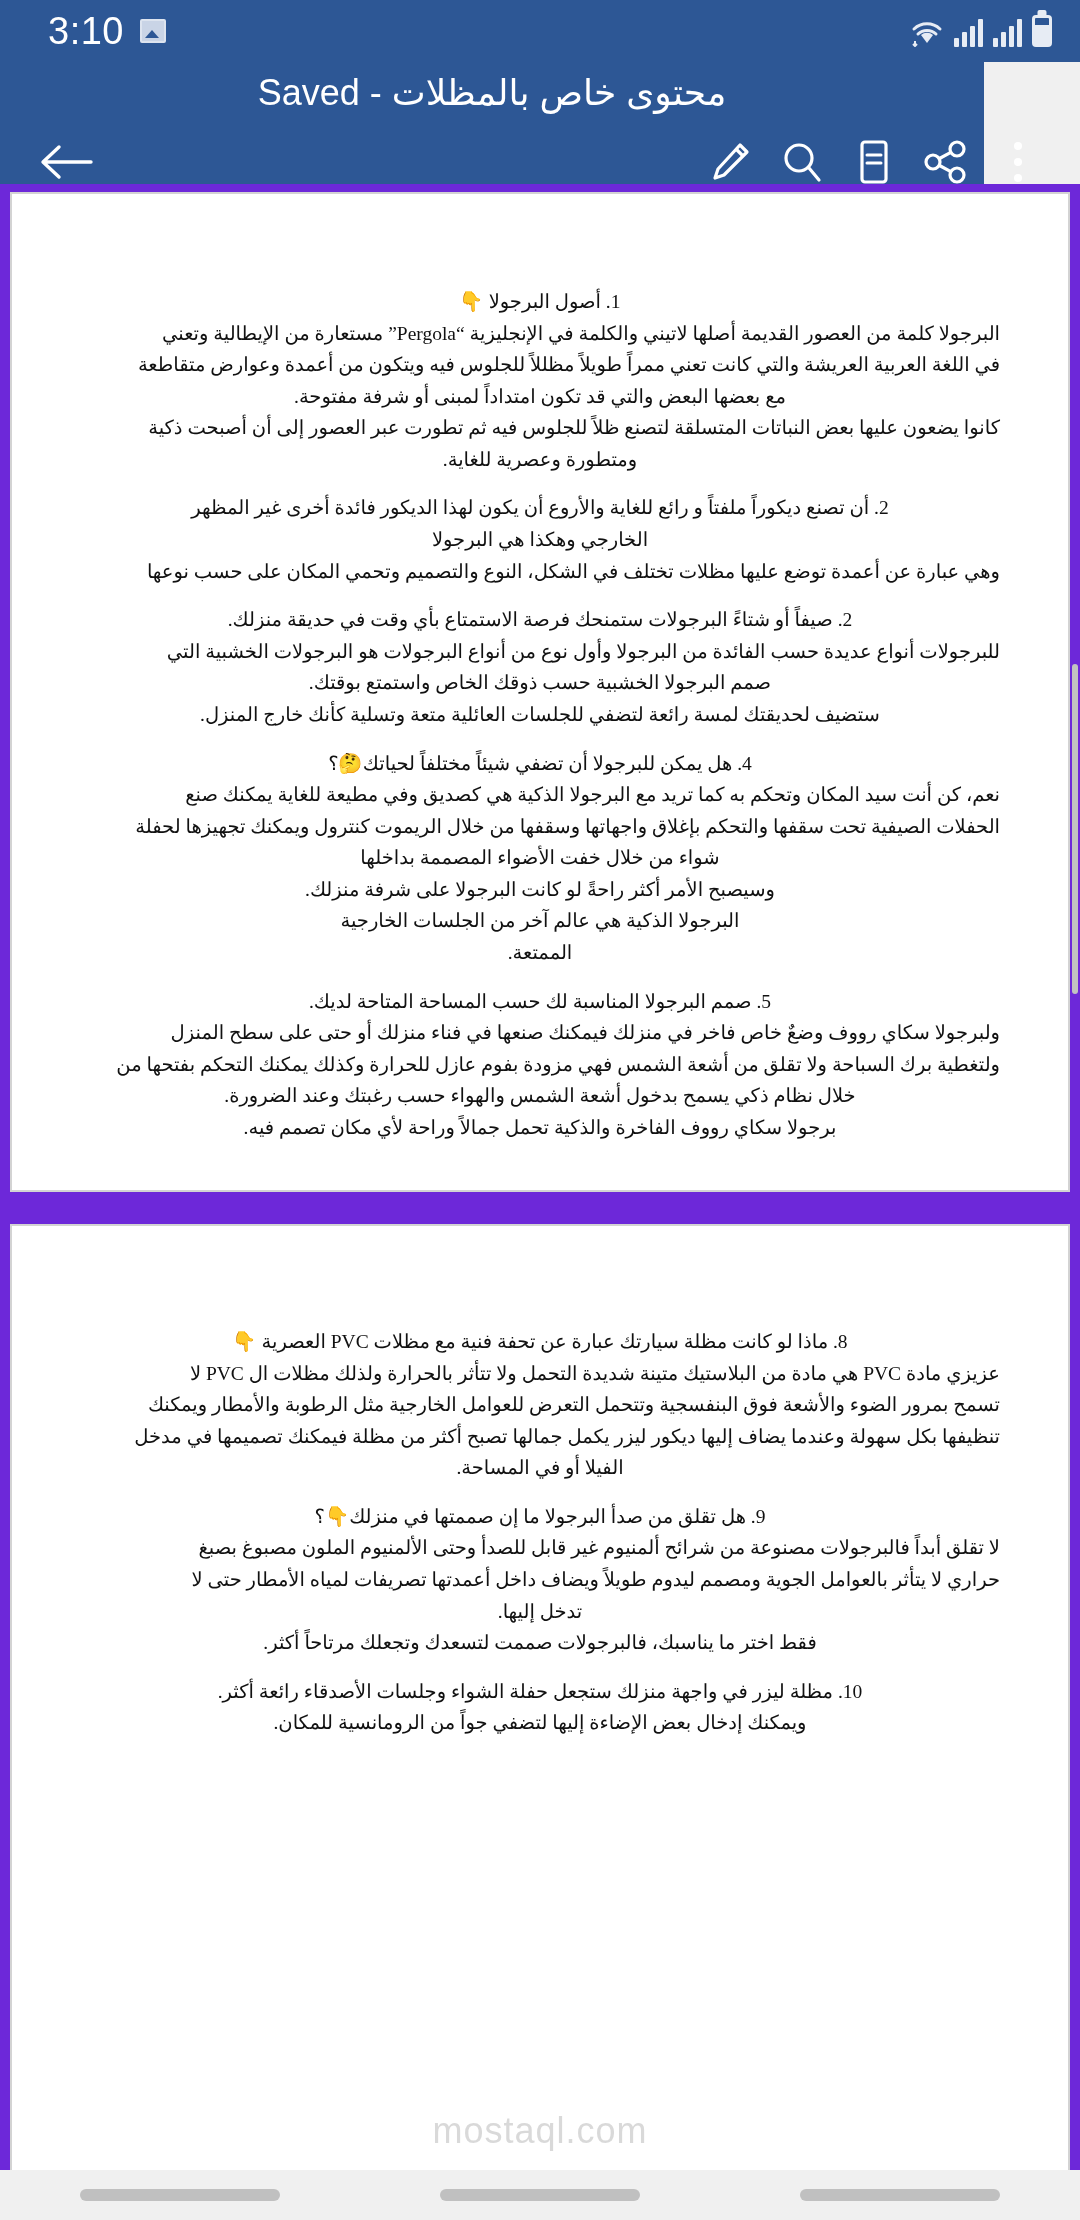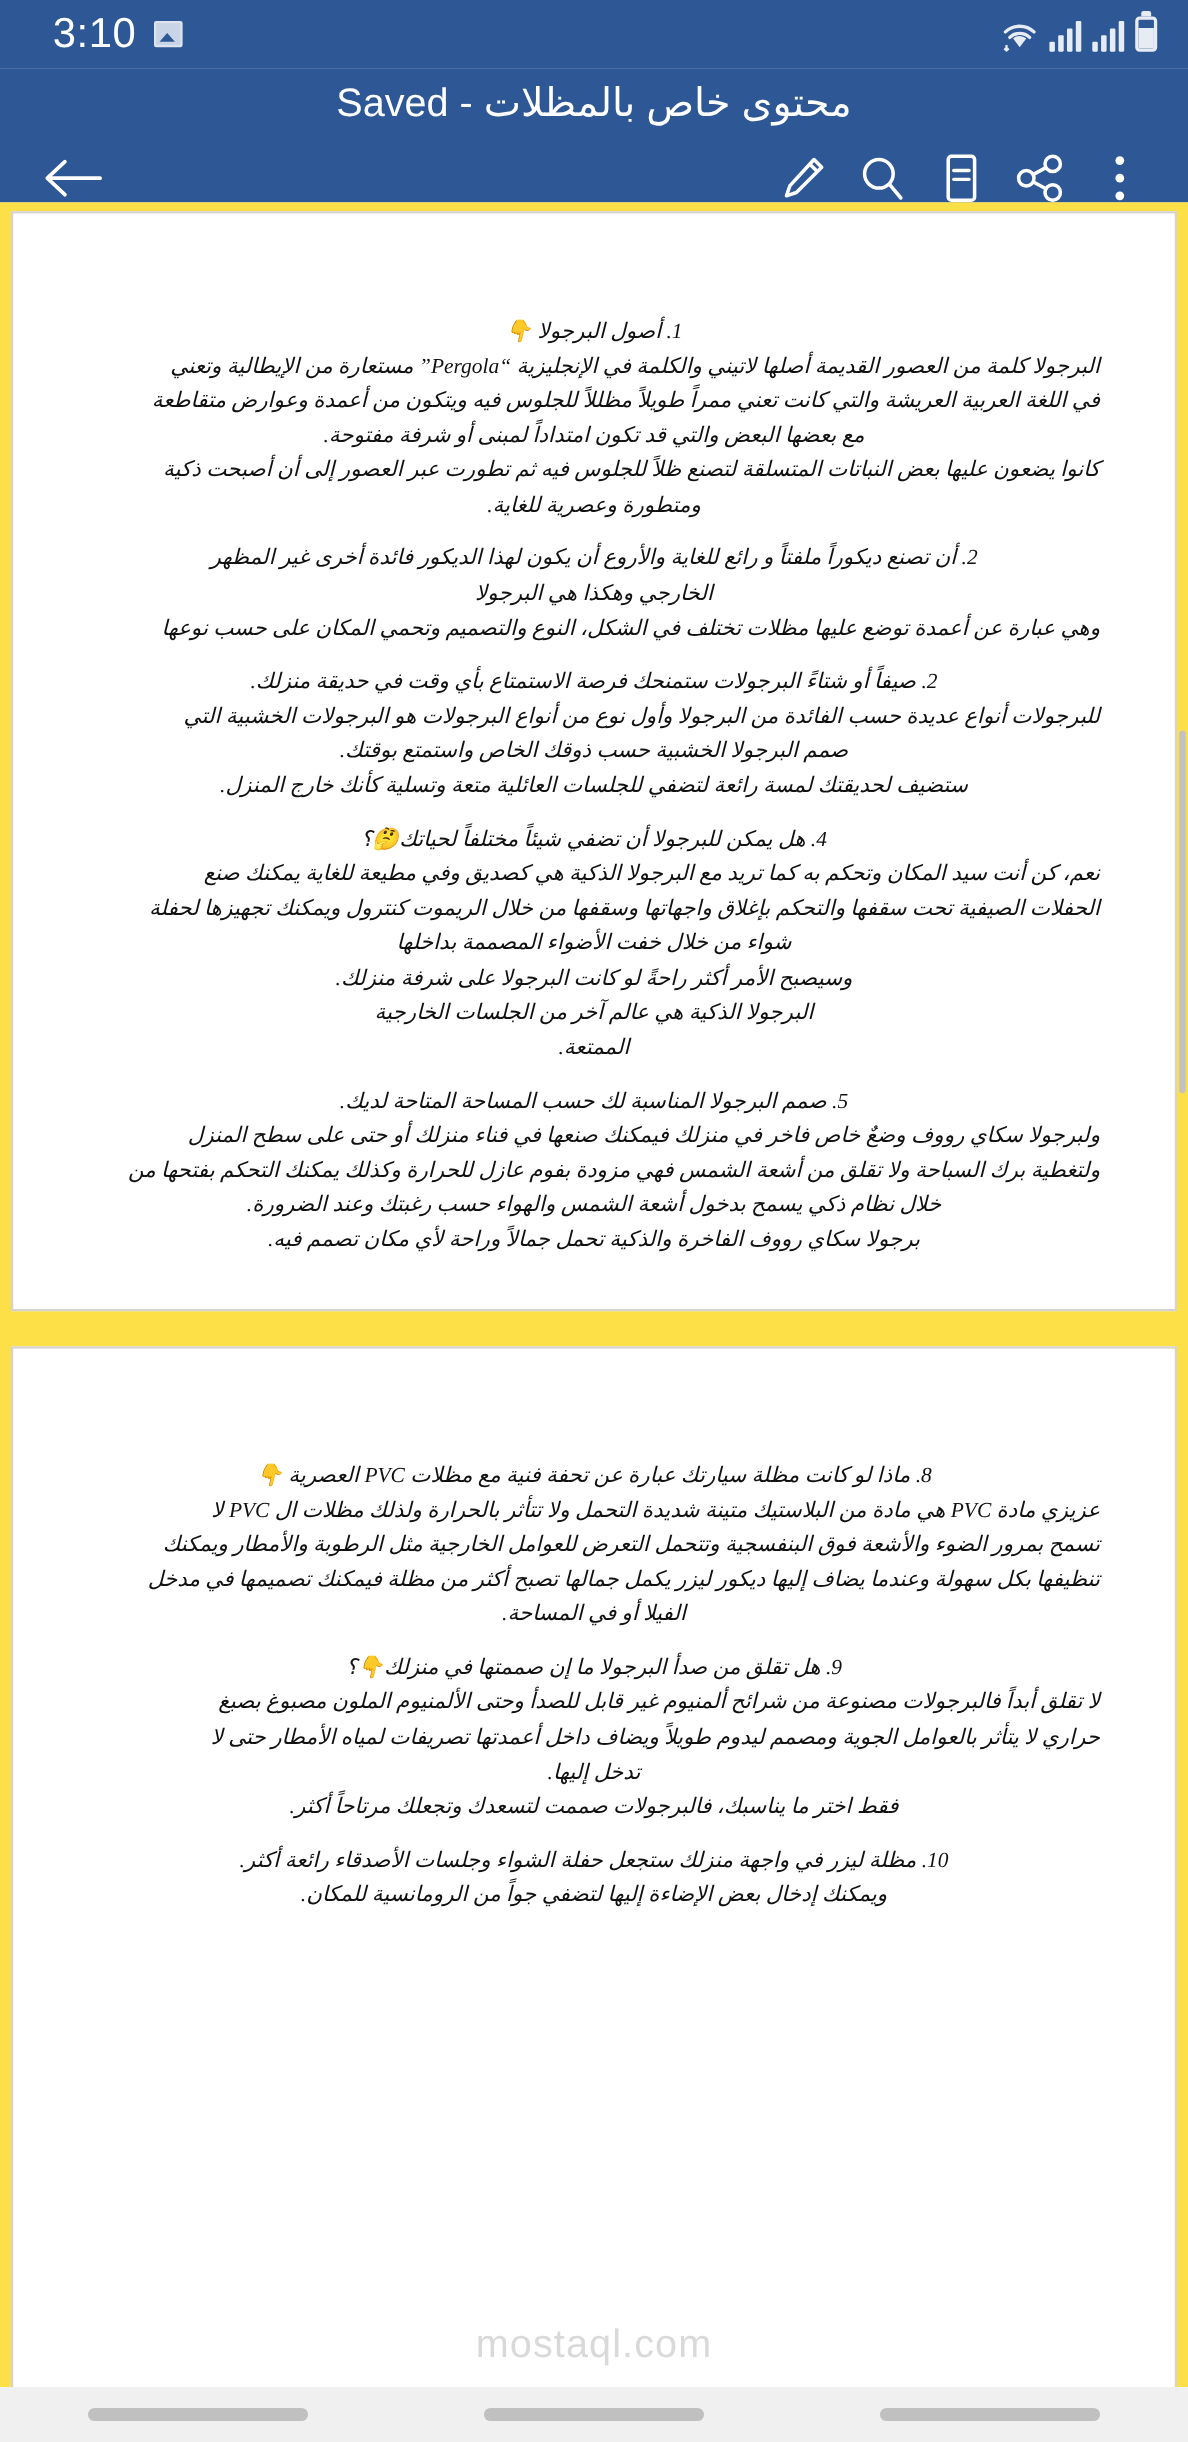--- a/index.html
+++ b/index.html
@@ -93,21 +93,21 @@
     transform: translateX(-50%);
     width: 9px; height: 5px;
     background: #e7ecf4;
     border-radius: 2px 2px 0 0;
   }
 
   
   .app-bar {
     position: absolute;
     top: 62px; left: 0;
-    width: 1080px;
+    width: 984px;
     height: 122px;
     background: #2d5795;
   }
   .app-title {
     position: absolute;
     top: 10px;
     width: 100%;
     text-align: center;
     color: #ffffff;
     font-size: 36px;
@@ -137,23 +137,22 @@
   }
   .tb-spacer { flex: 1 1 auto; }
   .tb-btn svg { display: block; }
 
   
   .doc-area {
     position: absolute;
     top: 184px; left: 0;
     width: 1080px;
     height: 1986px;
-    background: #fde047;
+    background: #6d28d9;
     overflow: hidden;
-    font-style: italic;
   }
   .page {
     position: relative;
     background: #ffffff;
     border: 2px solid #d3d3d3;
     margin: 0 10px;
     direction: rtl;
     overflow: hidden;
   }
   .page-1 {

